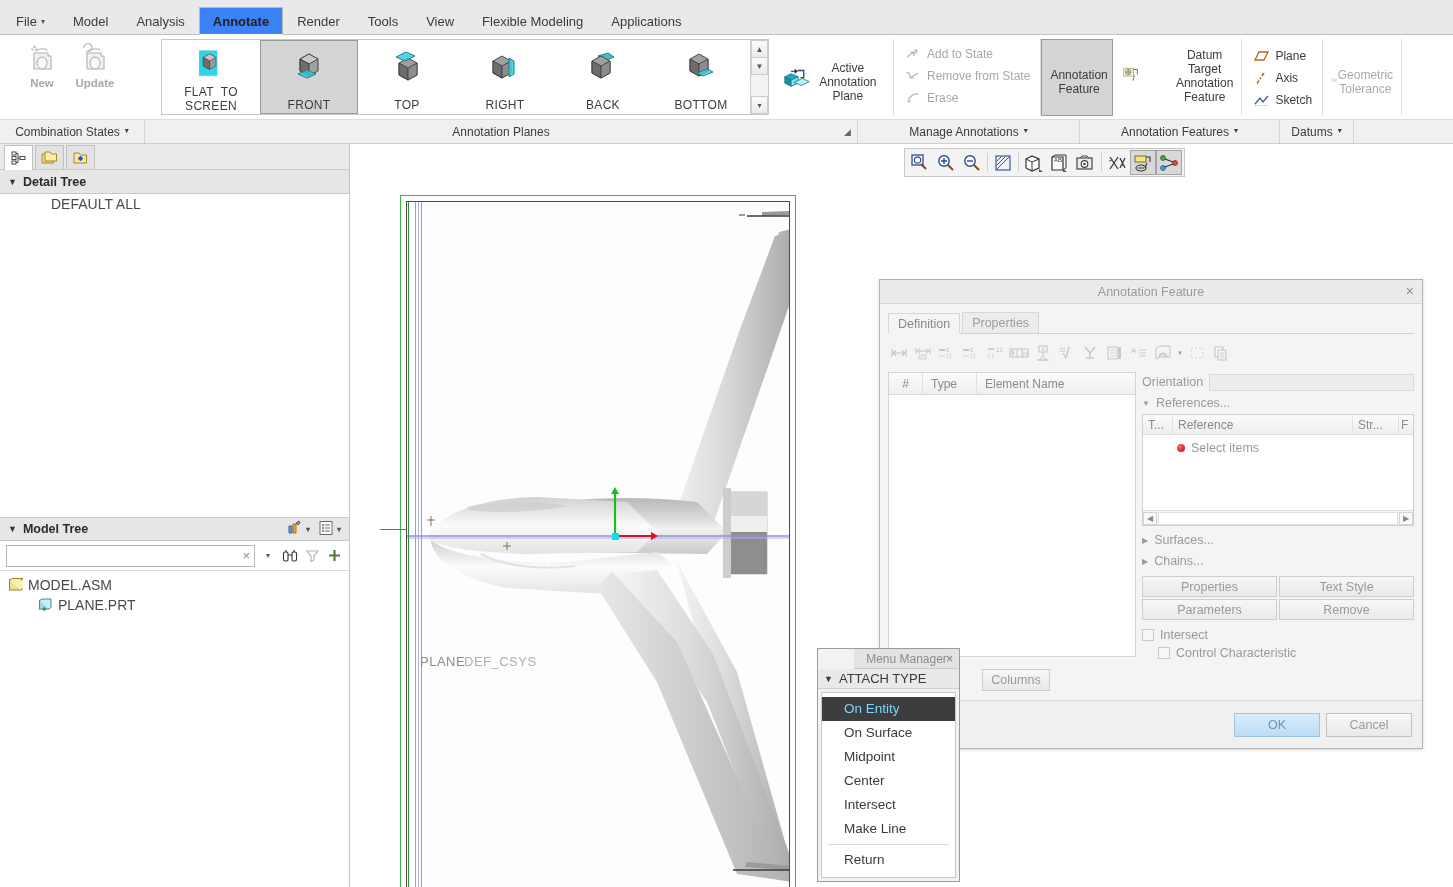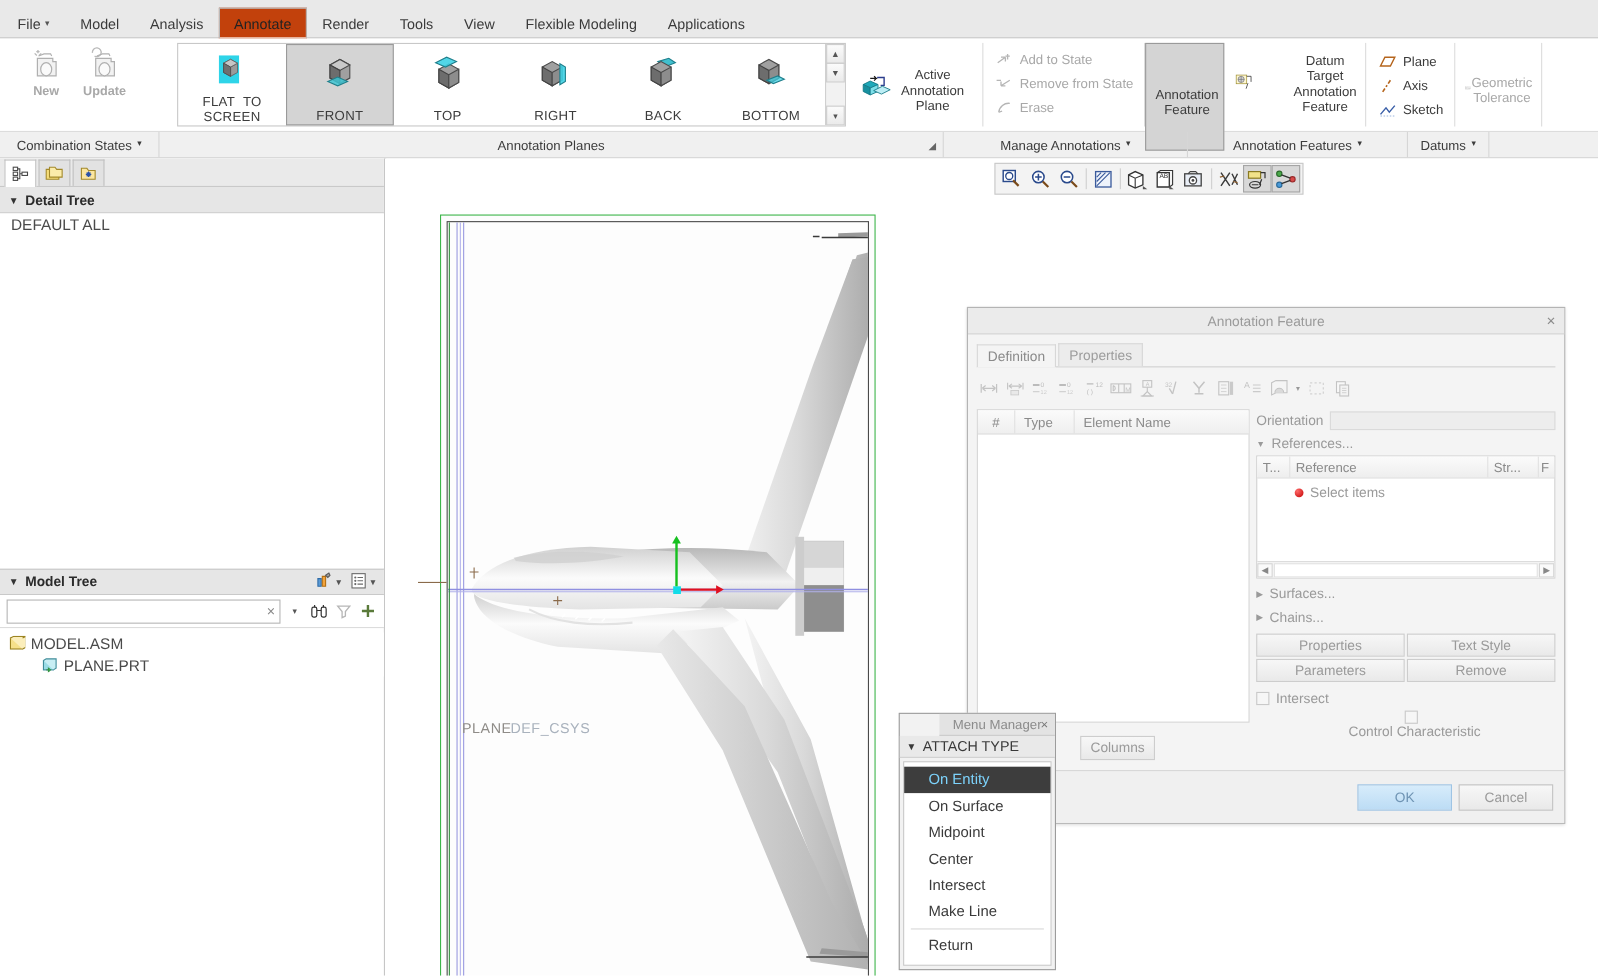--- a/index.html
+++ b/index.html
@@ -32,24 +32,24 @@
     color: #3a3a3a;
     border: 1px solid transparent;
     border-bottom: none;
     cursor: default;
     white-space: nowrap;
     background: transparent;
     position: relative;
     top: 1px;
   }
   .tab.active {
-    background: #c2410c;
+    background: #3b82f6;
     border: 1px solid #b9b9b9;
     border-bottom: 1px solid #ffffff;
-    font-weight: normal;
+    font-weight: bold;
     color: #222;
     z-index: 3;
     text-align: right;
   }
   .tab .caret { font-size: 8px; margin-left: 4px; position: relative; top:-2px; color:#555;}
 
   
   .ribbon {
     height: 85px;
     background: #ffffff;
@@ -501,21 +501,21 @@
               </svg>
           </span>
           <span>Erase</span>
         </div>
       </div>
     </div>
 
     <div class="rsep"></div>
 
     <div class="rgroup" style="align-items:flex-start;padding-top:4px;">
-      <div class="wide-bigbtn selected" style="width:70px;height:98px;">
+      <div class="wide-bigbtn selected" style="width:70px;height:77px;">
         <svg width="36" height="32" viewBox="0 0 36 32">
           <rect x="4" y="4" width="18" height="15" fill="#fdf0ab" stroke="#9d8c2b" stroke-width="1.1"></rect>
           <path d="M22 7 l7 0 l0 9" fill="none" stroke="#2a2a2a" stroke-width="1.2"></path>
           <path d="M24 18 l-3 9" fill="none" stroke="#2a2a2a" stroke-width="1.2"></path>
         </svg>
         <span class="lbl">Annotation<br>Feature</span>
       </div>
       <div class="wide-bigbtn" style="width:128px;gap:32px;">
         <svg width="40" height="32" viewBox="0 0 40 32">
           <rect x="5" y="4" width="17" height="14" fill="#fdf7d4" stroke="#9d8c2b" stroke-width="1.1"></rect>
@@ -641,21 +641,21 @@
           <path d="M2 3 h5 l1.5 2 h6 v8 h-12.5 z" fill="#fbe6a0" stroke="#a3892a" stroke-width="1"></path>
           <path d="M8.5 6 l0 5 M6 8.5 l5 0 M6.8 6.8 l3.4 3.4 M10.2 6.8 l-3.4 3.4" stroke="#2b53a8" stroke-width="1.1"></path>
         </svg>
       </div>
     </div>
 
     <div class="panelhdr">
       <span class="tri">▼</span>
       <span>Detail Tree</span>
     </div>
-    <div class="treebody" style="height:323px;">
+    <div class="treebody" style="height:323px;padding-left:41px;">
       <div class="treerow" style="font-size:14px;padding-left:10px;">
         <span>DEFAULT ALL</span>
       </div>
     </div>
 
     <div class="panelhdr" style="border-top:1px solid #c9c9c9;">
       <span class="tri">▼</span>
       <span>Model Tree</span>
       <span class="hdricons">
         <span>
@@ -1074,21 +1074,21 @@
                 </div>
               <div class="dbtn">
                   <span>Remove</span>
                 </div>
             </div>
 
             <div class="ch7krow chkrow">
               <span class="chk"></span>
               <span>Intersect</span>
             </div>
-            <div class="chkrow" style="margin-top:4px;margin-left:16px;flex-direction:column;">
+            <div class="chkrow" style="margin-top:4px;margin-left:16px;">
               <span class="chk"></span>
               <span>Control Characteristic</span>
             </div>
           </div>
         </div>
 
         <div class="columnsbtn">
           <span>Columns</span>
         </div>
       </div>

